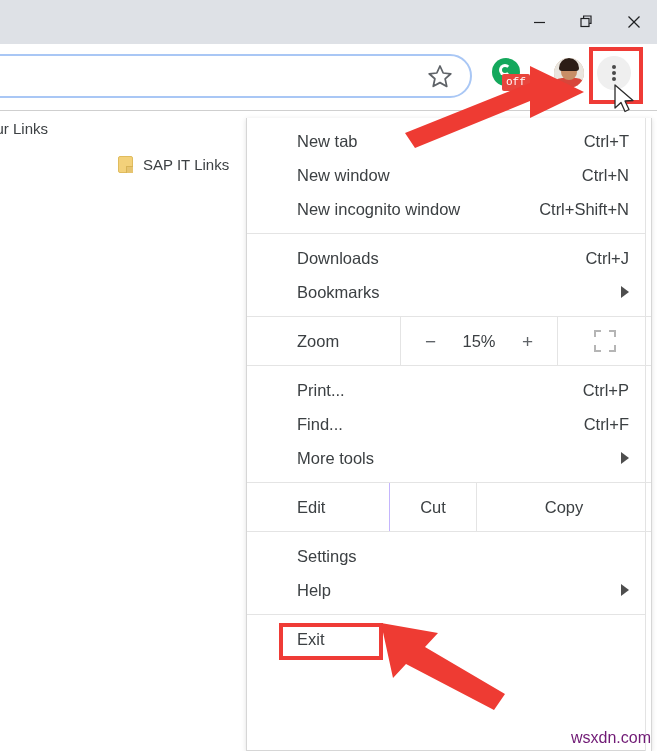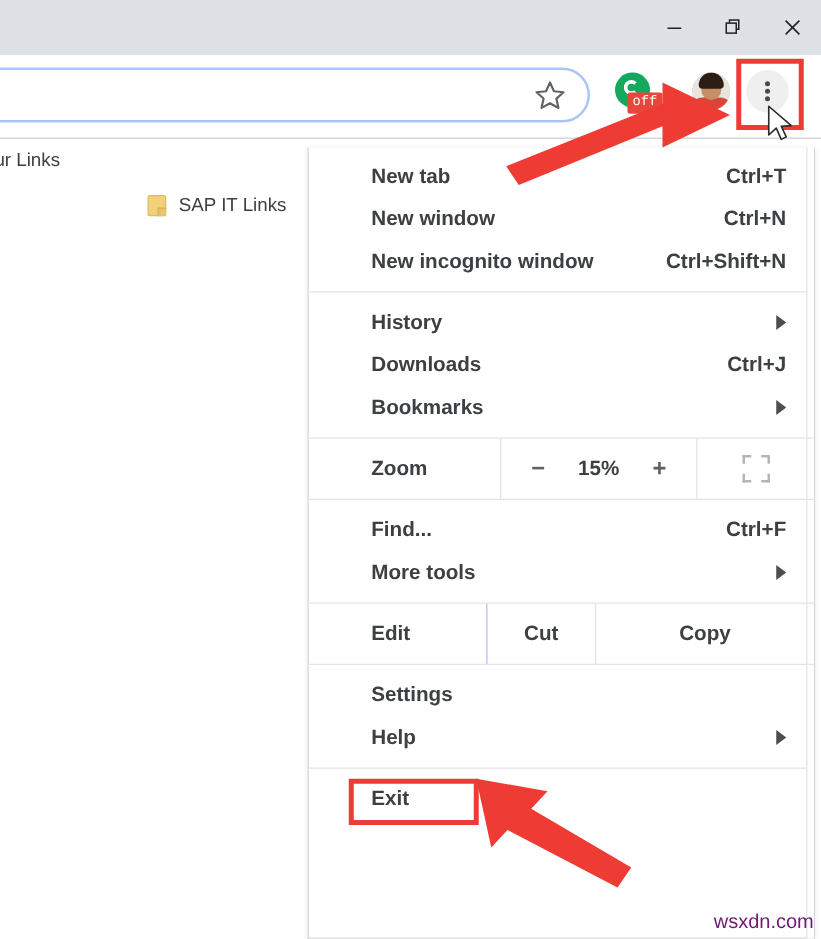--- a/index.html
+++ b/index.html
@@ -173,21 +173,20 @@
   
   .menu-panel {
     position: absolute; left: 246px; top: 118px;
     width: 406px; height: 633px;
     background: #ffffff;
     border: 1px solid #d6d6d6;
     border-top: none;
     box-sizing: border-box;
     box-shadow: 0 1px 5px rgba(0,0,0,0.12);
     z-index: 20;
-    font-weight: bold;
   }
   .menu-scroll-track {
     position: absolute; right: 0; top: 0;
     width: 5px; height: 633px;
     background: #ffffff;
     border-left: 1px solid #e3e3e3;
   }
   .menu-row {
     position: relative;
     height: 34px;
@@ -395,24 +394,20 @@
       <span class="accel">Ctrl+N</span>
     </div>
     <div class="menu-row">
       <span class="label">New incognito window</span>
       <span class="accel">Ctrl+Shift+N</span>
     </div>
 
     <div class="sep"></div>
 
     <div class="menu-row">
-      <span class="label">History</span>
-      <span class="arrow"></span>
-    </div>
-    <div class="menu-row">
       <span class="label">Downloads</span>
       <span class="accel">Ctrl+J</span>
     </div>
     <div class="menu-row">
       <span class="label">Bookmarks</span>
       <span class="arrow"></span>
     </div>
 
     <div style="height:7px"></div>
 
@@ -431,20 +426,24 @@
             <i class="tr"></i>
             <i class="bl"></i>
             <i class="br"></i>
         </span>
       </div>
     </div>
 
     <div style="height:7px"></div>
 
     <div class="menu-row">
+      <span class="label">Print...</span>
+      <span class="accel">Ctrl+P</span>
+    </div>
+    <div class="menu-row">
       <span class="label">Find...</span>
       <span class="accel">Ctrl+F</span>
     </div>
     <div class="menu-row">
       <span class="label">More tools</span>
       <span class="arrow"></span>
     </div>
 
     <div style="height:7px"></div>
 

